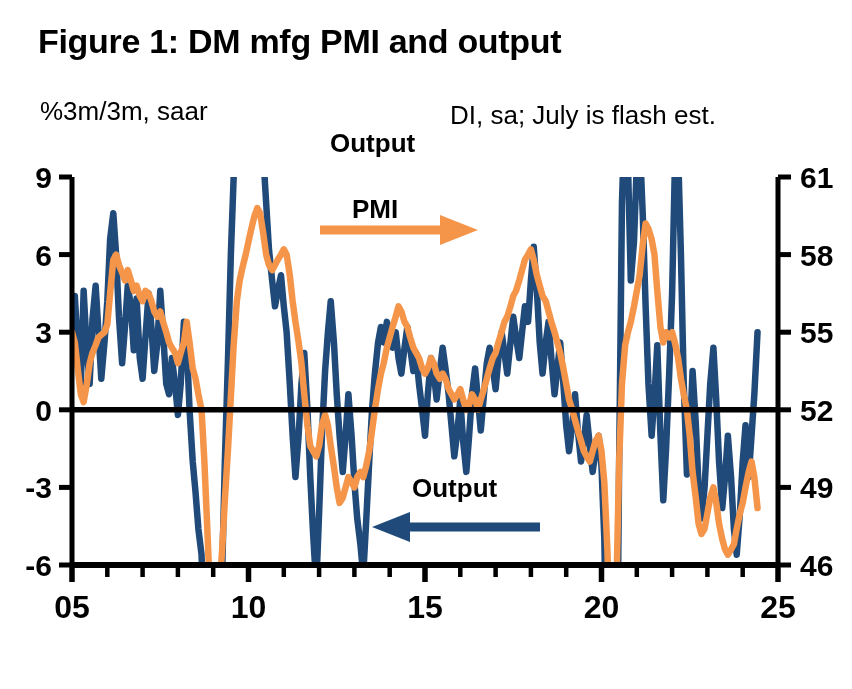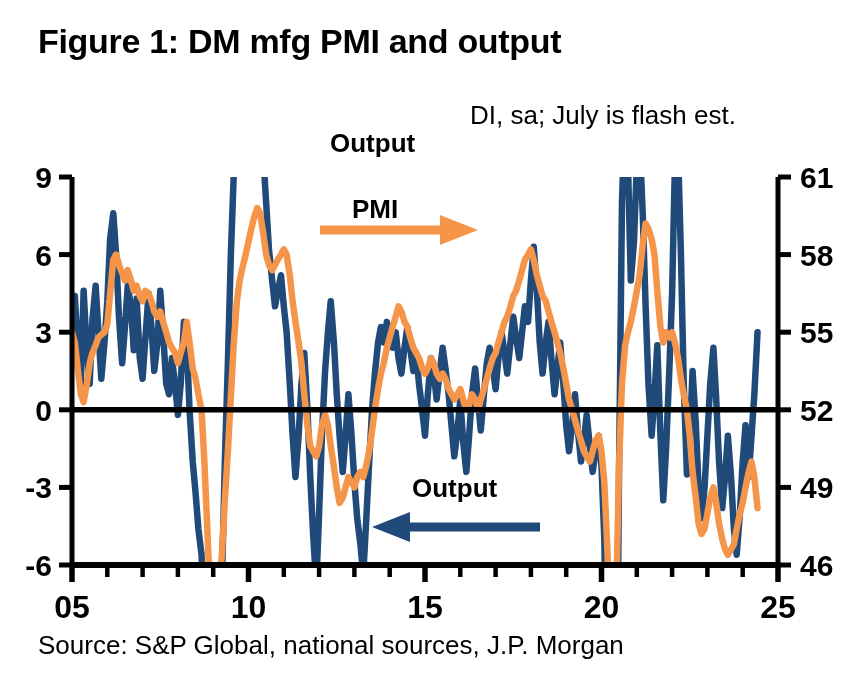--- a/index.html
+++ b/index.html
@@ -31,21 +31,21 @@
   }
   .unit-left {
     position: absolute;
     left: 40px;
     top: 96px;
     font-size: 26px;
     white-space: nowrap;
   }
   .unit-right {
     position: absolute;
-    left: 470px;
+    left: 450px;
     top: 100px;
     font-size: 26px;
     white-space: nowrap;
   }
   .source {
     position: absolute;
     left: 38px;
     top: 630px;
     font-size: 26px;
     white-space: nowrap;
@@ -72,20 +72,21 @@
     font-weight: bold;
     fill: #000000;
   }
 </style>
 </head>
 <body>
 
 <div id="figure">
 
   <div class="title">Figure 1: DM mfg PMI and output</div>
+  <div class="unit-left">%3m/3m, saar</div>
   <div class="unit-right">DI, sa; July is flash est.</div>
 
   <svg id="plot" width="852" height="689">
       <defs>
         <clipPath id="plotclip">
           <rect x="72" y="177" width="706" height="388"></rect>
         </clipPath>
       </defs>
       <line x1="72" y1="409.79999999999995" x2="778" y2="409.79999999999995" stroke="#888" stroke-width="1.5"></line>
       <g clip-path="url(#plotclip)">
@@ -153,14 +154,13 @@
       <g>
         <line x1="410" y1="527" x2="540" y2="527" stroke="#1F4A7A" stroke-width="9"></line>
         <polygon points="410,512 372,527 410,542" fill="#1F4A7A"></polygon>
       </g>
     </svg>
 
   <div class="ann ann-output-pmi-1">Output</div>
   <div class="ann ann-output-pmi-2">PMI</div>
   <div class="ann ann-output-low">Output</div>
 
-  <div class="source">Source: S&amp;P Global, national sources, J.P. Morgan</div>
 </div>
 
 </body></html>

